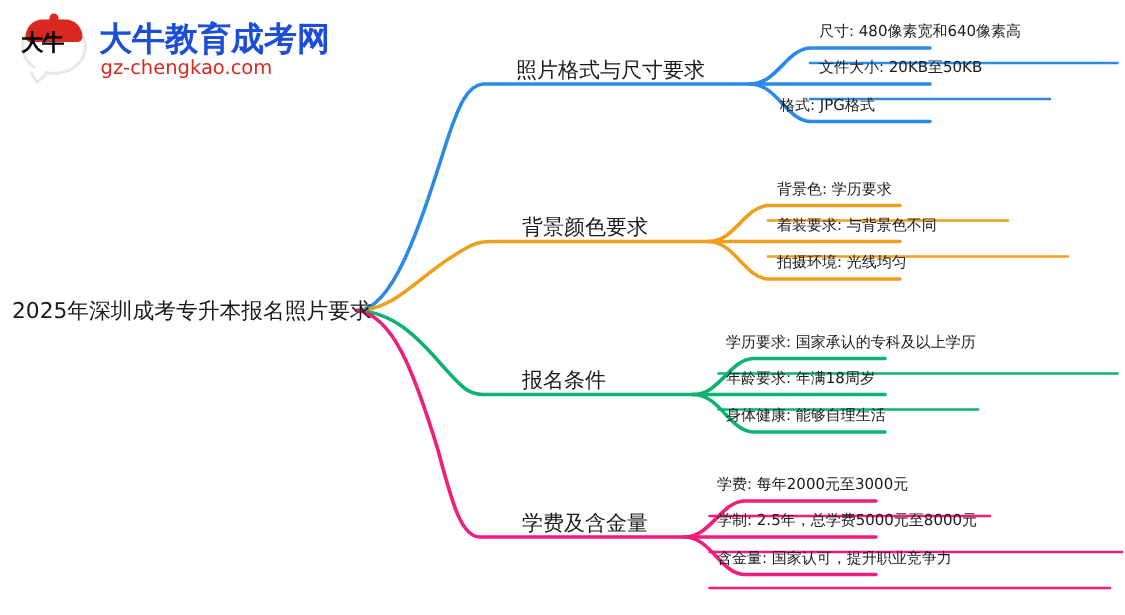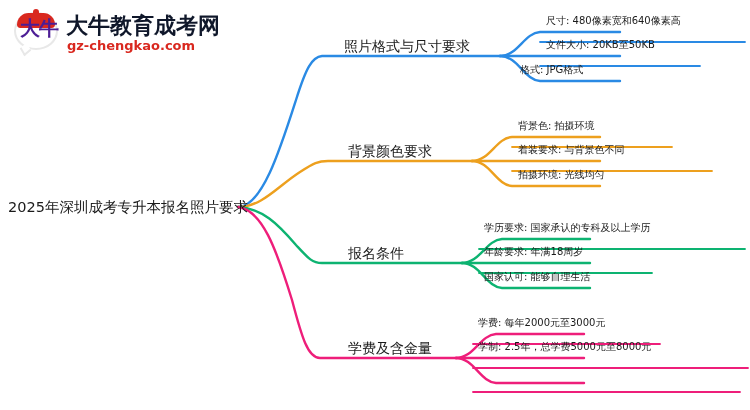--- a/index.html
+++ b/index.html
@@ -29,31 +29,31 @@
     content:""; position:absolute; left:16px; top:-4px; width:6px;height:7px;
     background:#d9281f; border-radius:3px;
   }
   .bubble-tail{
     position:absolute; left:7px; top:33px; width:9px; height:9px;
     background:#fff; border-left:2px solid #e8e8e8; border-bottom:2px solid #e8e8e8;
     transform: rotate(-40deg) skewX(-10deg);
   }
   .bubble-txt{
     position:absolute; left:0; top:9px; width:44px; height:28px;
-    font-size:20px; font-weight:700; color:#4c1d95; line-height:14px;
-    text-align:right; letter-spacing:-1px;
+    font-size:15px; font-weight:700; color:#000000; line-height:14px;
+    text-align:left; letter-spacing:-1px;
   }
   .logo-title{
     position:absolute; left:52px; top:1px;
-    font-size:22px; font-weight:700; color:#0f172a; letter-spacing:0px;
+    font-size:22px; font-weight:700; color:#1d4ed8; letter-spacing:0px;
     white-space:nowrap;
   }
   .logo-sub{
     position:absolute; left:53px; top:28px;
-    font-size:13px; font-weight:700; color:#d9281f; letter-spacing:0px;
+    font-size:13px; font-weight:400; color:#d9281f; letter-spacing:0px;
     white-space:nowrap;
   }
 
   
   svg.lines { position:absolute; left:0; top:0; width:750px; height:410px; }
 
   .node { position:absolute; white-space:nowrap; color:#1a1a1a; }
   .root-node { font-size:14.5px; left:8px; top:198px; }
   .topic { font-size:14px; }
   .leaf  { font-size:10px; }
@@ -112,24 +112,25 @@
 
   <div class="node topic" style="left:344px; top:38px;">照片格式与尺寸要求</div>
   <div class="node topic" style="left:348px; top:143px;">背景颜色要求</div>
   <div class="node topic" style="left:348px; top:245px;">报名条件</div>
   <div class="node topic" style="left:348px; top:340px;">学费及含金量</div>
 
   <div class="node leaf" style="left:546px; top:14px;">尺寸: 480像素宽和640像素高</div>
   <div class="node leaf" style="left:546px; top:38px;">文件大小: 20KB至50KB</div>
   <div class="node leaf" style="left:520px; top:63px;">格式: JPG格式</div>
 
-  <div class="node leaf" style="left:518px; top:119px;">背景色: 拍摄环境</div>
+  <div class="node leaf" style="left:518px; top:119px;">背景色: 学历要求</div>
   <div class="node leaf" style="left:518px; top:143px;">着装要求: 与背景色不同</div>
   <div class="node leaf" style="left:484px; top:221px;">学历要求: 国家承认的专科及以上学历</div>
 
   <div class="node leaf" style="left:518px; top:168px;">拍摄环境: 光线均匀</div>
   <div class="node leaf" style="left:484px; top:245px;">年龄要求: 年满18周岁</div>
-  <div class="node leaf" style="left:484px; top:270px;">国家认可: 能够自理生活</div>
+  <div class="node leaf" style="left:484px; top:270px;">身体健康: 能够自理生活</div>
 
   <div class="node leaf" style="left:478px; top:316px;">学费: 每年2000元至3000元</div>
   <div class="node leaf" style="left:478px; top:340px;">学制: 2.5年，总学费5000元至8000元</div>
+  <div class="node leaf" style="left:478px; top:365px;">含金量: 国家认可，提升职业竞争力</div>
 
 </div>
 
 </body></html>

